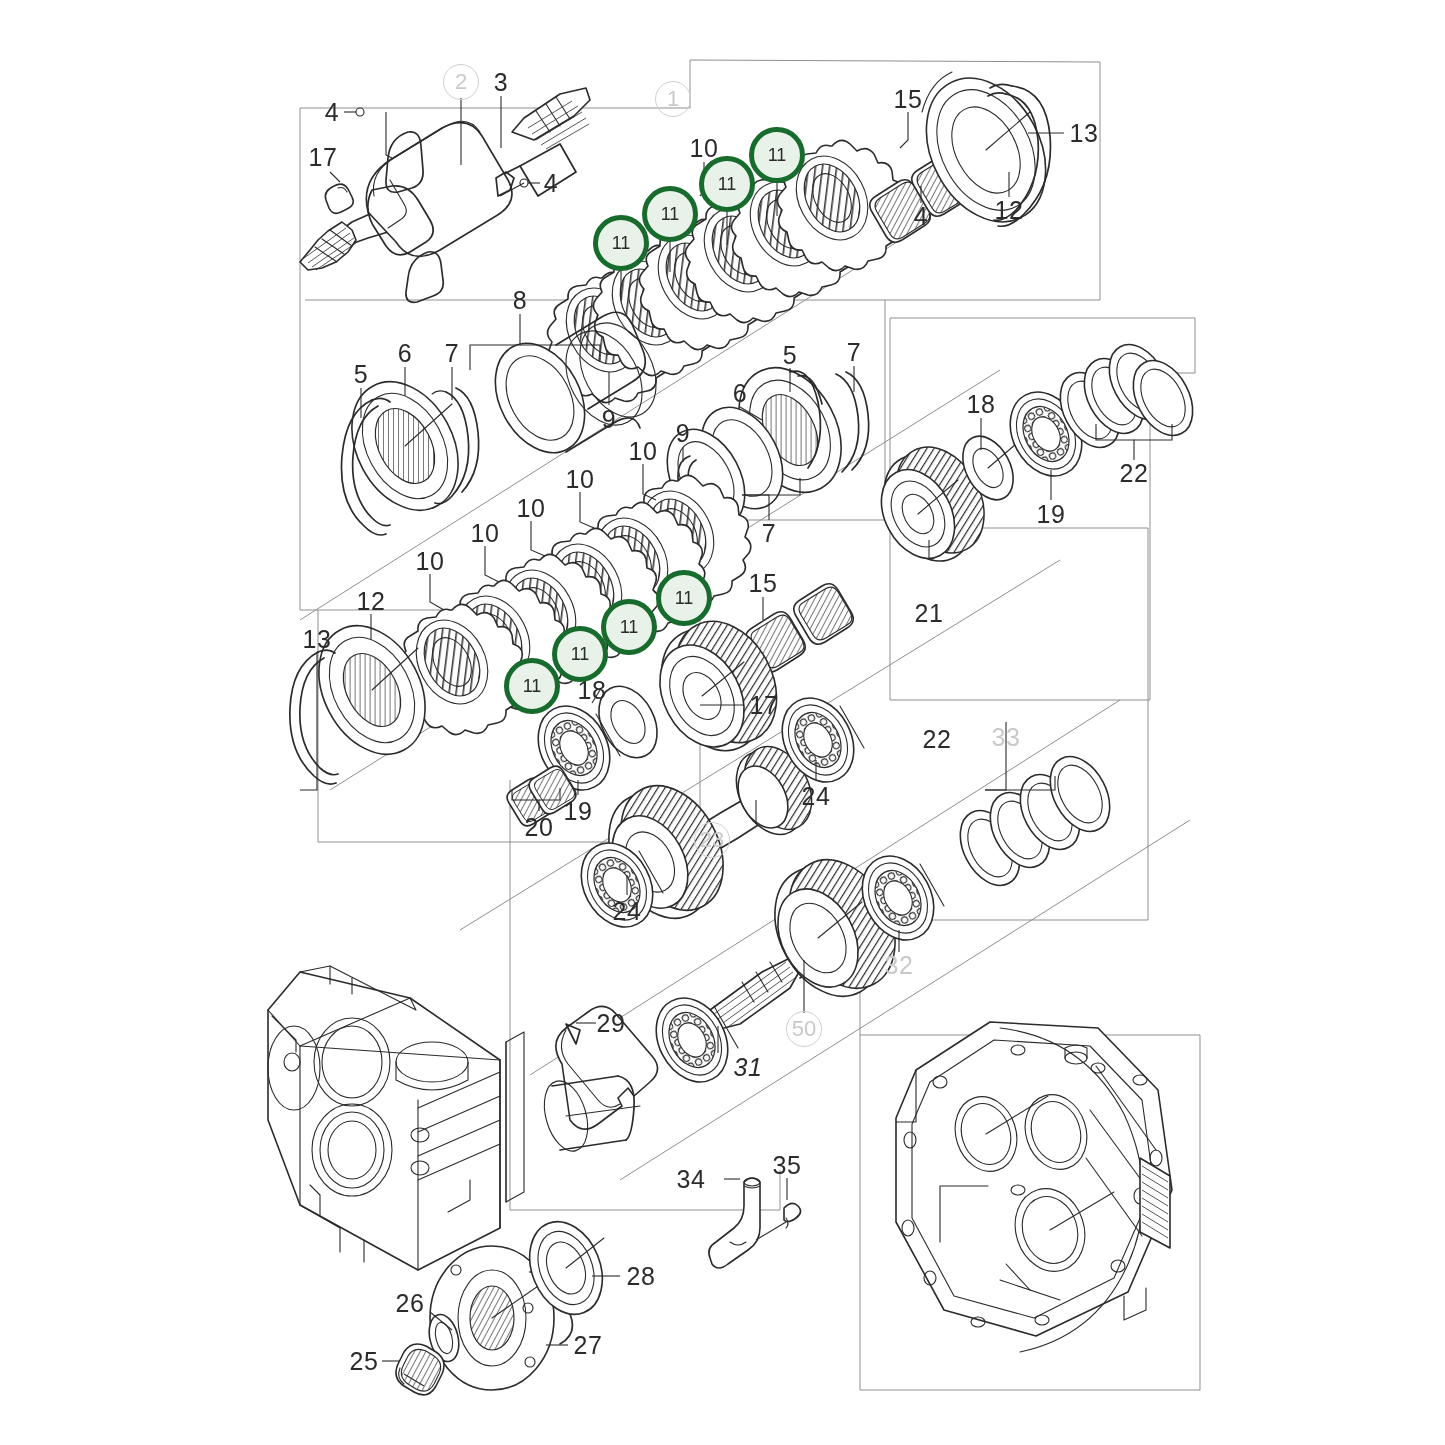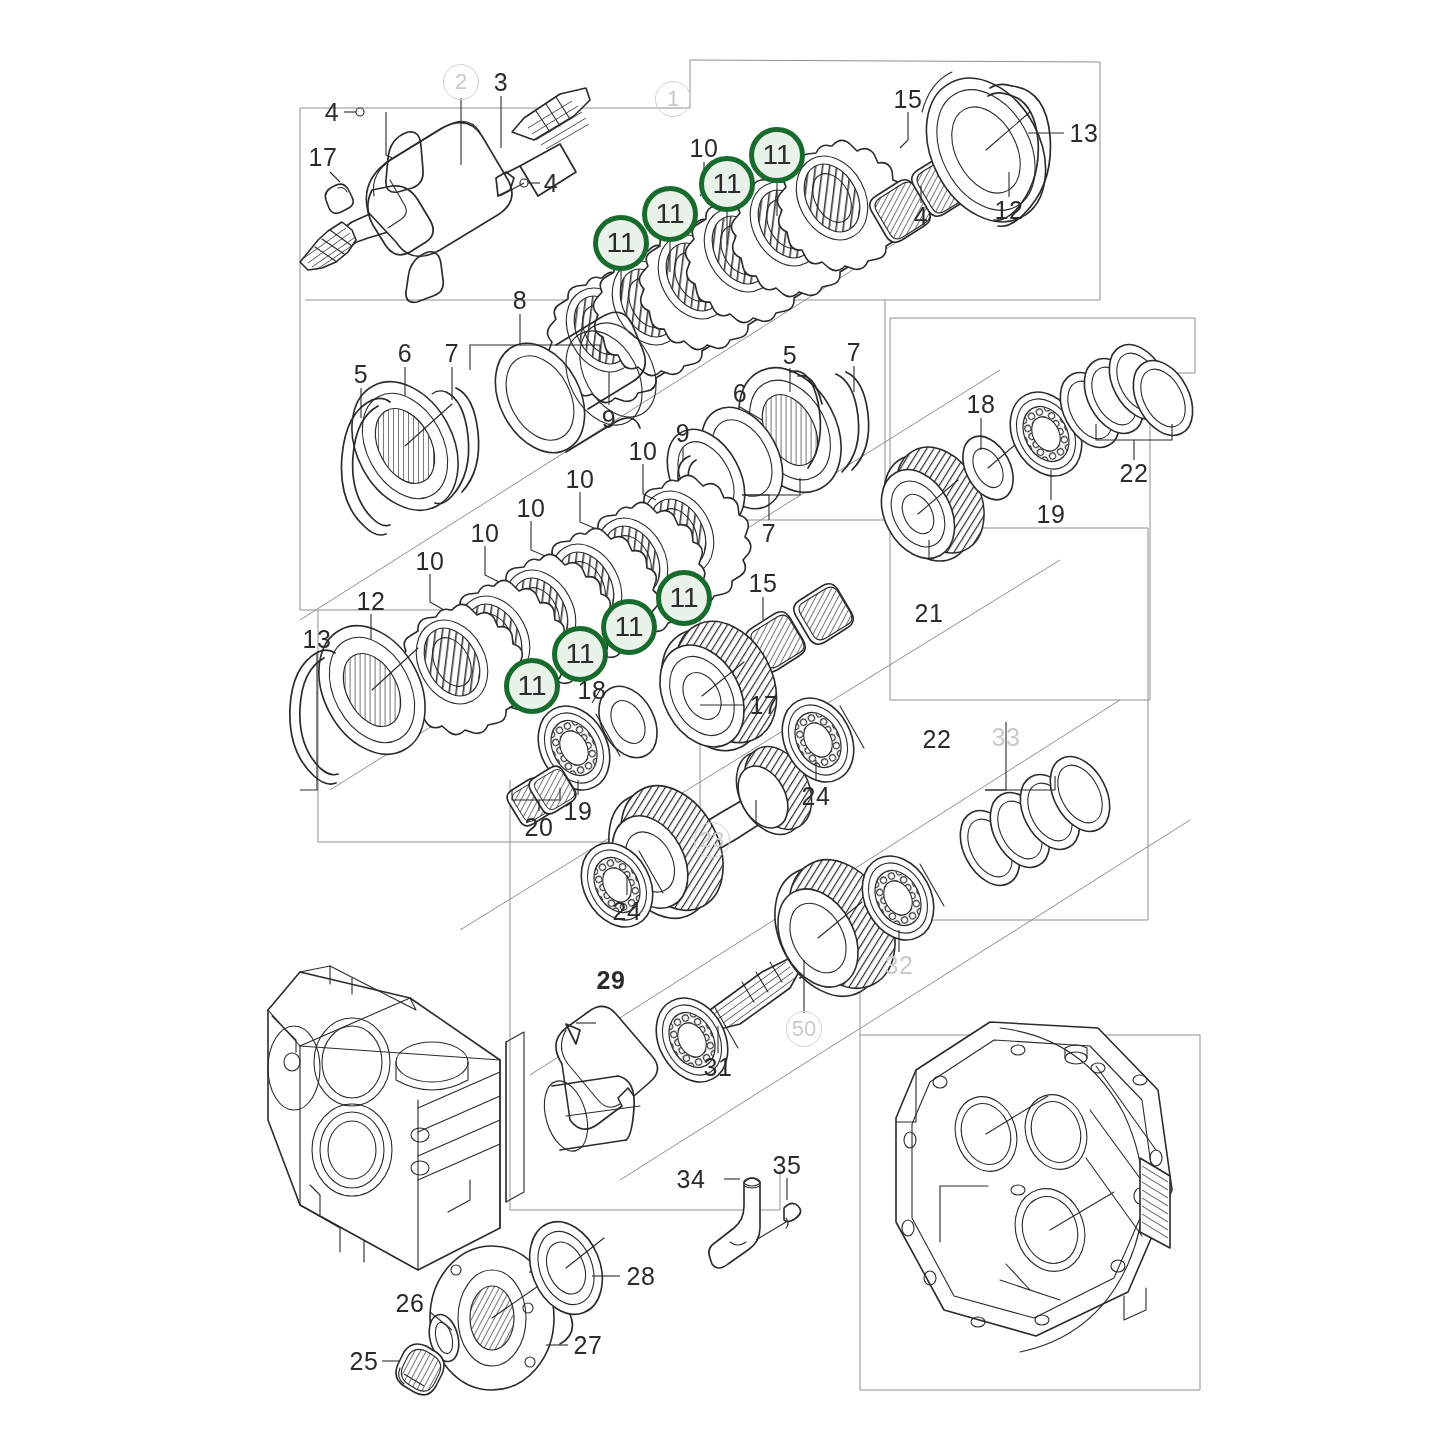--- a/index.html
+++ b/index.html
@@ -37,21 +37,21 @@
     background:transparent;
     font-family:"Liberation Sans", sans-serif;
   }
   
   .hl{
     position:absolute;
     border-radius:50%;
     transform:translate(-50%,-50%);
     box-sizing:border-box;
     display:flex;align-items:center;justify-content:center;
-    font-size:28px;
+    font-size:18px;
     font-family:"Liberation Sans", sans-serif;
     color:#2b2b2b;
   }
 </style>
 </head>
 <body>
 
 <div id="stage">
 
   <svg id="art" viewBox="0 0 1445 1445" width="1445" height="1445" xmlns="http://www.w3.org/2000/svg">
@@ -630,23 +630,23 @@
       <div class="lbl" style="left: 592px; top: 690px;">18</div>
       <div class="lbl" style="left: 764px; top: 705px;">17</div>
       <div class="lbl" style="left: 937px; top: 739px;">22</div>
       <div class="lbl dim" style="left: 1006px; top: 737px;">33</div>
       <div class="lbl" style="left: 578px; top: 811px;">19</div>
       <div class="lbl" style="left: 539px; top: 827px;">20</div>
       <div class="lbl" style="left: 816px; top: 796px;">24</div>
       <div class="ccall" style="left: 712px; top: 840px;">23</div>
       <div class="lbl" style="left: 627px; top: 911px;">24</div>
       <div class="lbl dim" style="left: 899px; top: 965px;">32</div>
-      <div class="lbl" style="left: 611px; top: 980px; font-weight: bold;">29</div>
+      <div class="lbl" style="left: 611px; top: 1023px;">29</div>
       <div class="ccall" style="left: 804px; top: 1029px;">50</div>
-      <div class="lbl" style="left: 718px; top: 1067px;">31</div>
+      <div class="lbl" style="left: 748px; top: 1067px; font-style: italic;">31</div>
       <div class="lbl" style="left: 691px; top: 1179px;">34</div>
       <div class="lbl" style="left: 787px; top: 1165px;">35</div>
       <div class="lbl" style="left: 641px; top: 1276px;">28</div>
       <div class="lbl" style="left: 410px; top: 1303px;">26</div>
       <div class="lbl" style="left: 588px; top: 1345px;">27</div>
       <div class="lbl" style="left: 364px; top: 1361px;">25</div>
     </div>
 
   <div id="highlight-layer">
       <div class="hl" style="left: 621px; top: 243px; width: 56px; height: 56px; border: 5px solid rgb(23, 107, 44); background: rgb(233, 242, 233);">11</div>

